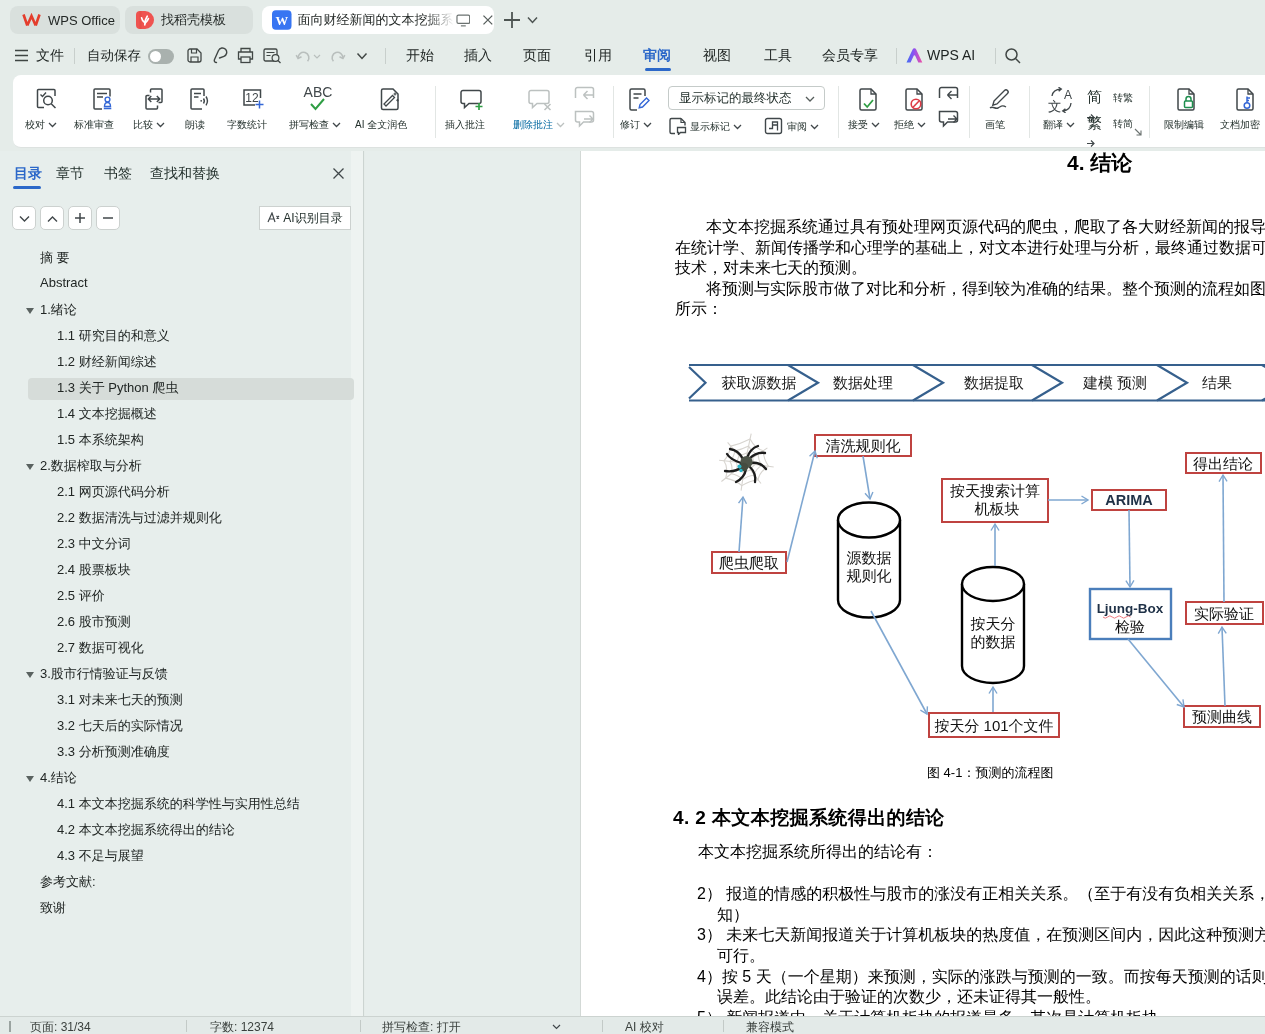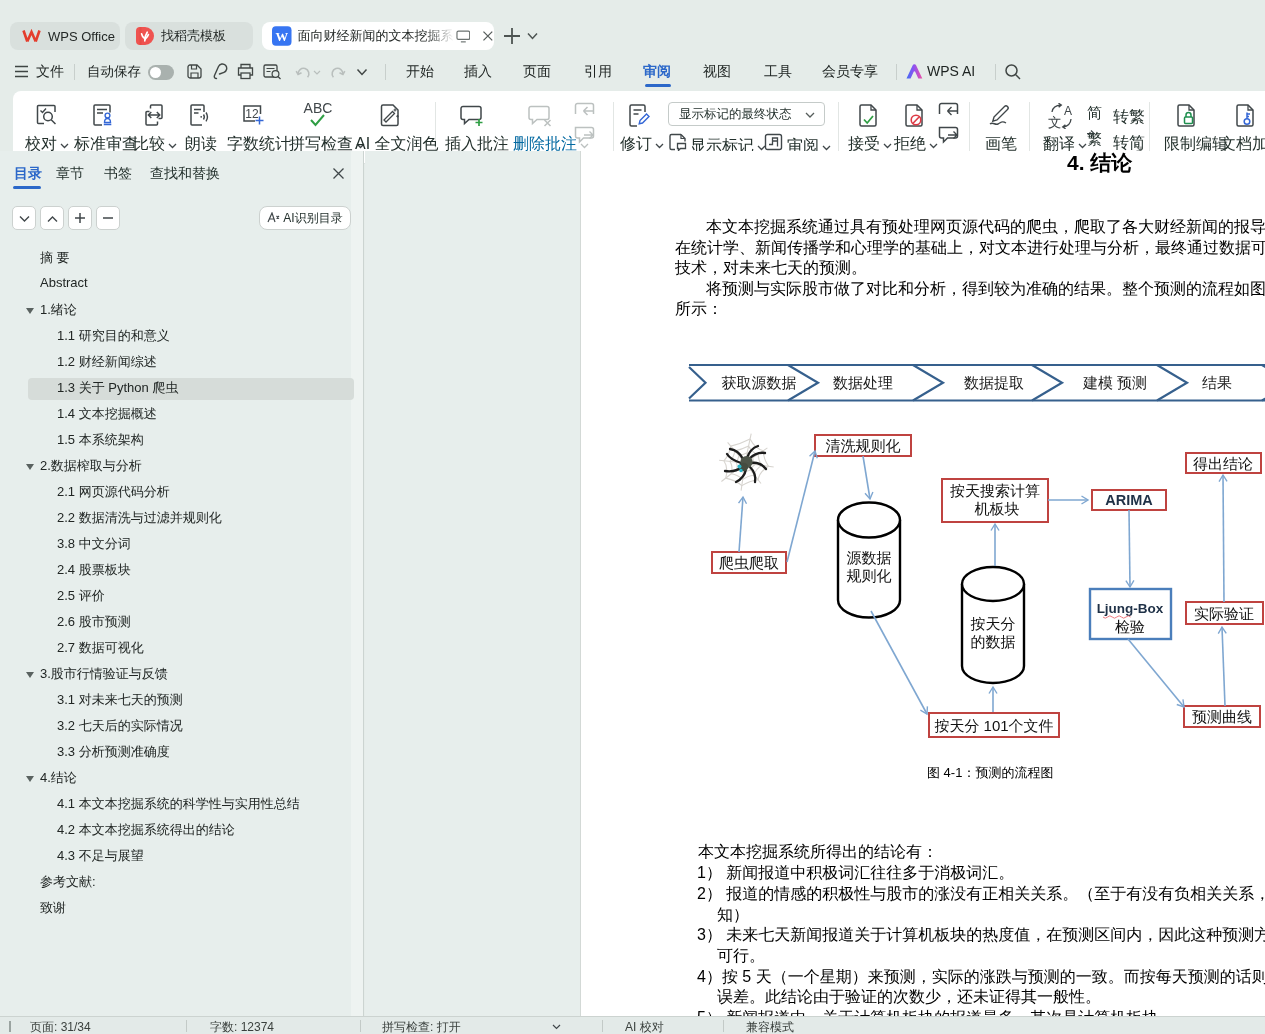--- a/index.html
+++ b/index.html
@@ -1,26 +1,26 @@
 <!DOCTYPE html>
 <html><head><meta charset="utf-8">
 <style>
 *{margin:0;padding:0;box-sizing:border-box}
 html,body{width:1265px;height:1034px;overflow:hidden;font-family:"Liberation Sans",sans-serif;background:#e5ece9}
 .abs{position:absolute}
 
-#chrome{position:absolute;left:0;top:16px;width:1080px;height:151px;background:#e5ece9}
+#chrome{position:absolute;left:0;top:0;width:1080px;height:151px;background:#e5ece9}
 .tab{position:absolute;top:6px;height:28px;border-radius:8px;display:flex;align-items:center;font-size:13px;color:#232826}
 .tab.inactive{background:#d9e0dd}
 .tab.active{background:#fff}
 .mi{position:absolute;top:47px;font-size:14px;color:#1d2321;white-space:nowrap}
 .mi.on{color:#2c68c9;font-weight:bold}
 #ribbon{position:absolute;left:13px;top:75px;width:1265px;height:73px;background:#fff;border-radius:8px 0 0 8px;border-bottom:1px solid #dde2e0}
 .rsep{position:absolute;top:86px;width:1px;height:52px;background:#e2e6e4}
-.rlab{position:absolute;top:118px;font-size:16px;color:#23302c;white-space:nowrap;text-align:right}
+.rlab{position:absolute;top:118px;font-size:10px;color:#23302c;white-space:nowrap;text-align:right}
 .rlab.gray{color:#0369a1}
 .ricon{position:absolute;top:87px}
 
 #sidebar{position:absolute;left:0;top:151px;width:364px;height:865px;background:#e7eeec;border-right:1px solid #ccd4d1}
 .sbtn{position:absolute;top:55px;width:24px;height:24px;background:#fff;border:1px solid #ccd1cf;border-radius:5px;color:#41464a;text-align:center}
 .toc{position:absolute;font-size:13px;color:#212624;white-space:nowrap}
 .tri{position:absolute;width:0;height:0;border-left:4.5px solid transparent;border-right:4.5px solid transparent;border-top:6px solid #5a6260}
 
 #workspace{position:absolute;left:365px;top:151px;width:900px;height:865px;background:#e7eeec;overflow:hidden}
 #page{position:absolute;left:215px;top:0;width:900px;height:865px;background:#fff;border-left:1px solid #d3d9d6}
@@ -342,40 +342,40 @@
       </svg></div>
   <div class="sbtn" style="left:40px"><svg width="11" height="8" viewBox="0 0 11 8" style="margin-top:8px">
         <path d="M1 6.5 L5.5 2 L10 6.5" fill="none" stroke="#40474a" stroke-width="1.4"></path>
       </svg></div>
   <div class="sbtn" style="left:68px"><svg width="12" height="12" viewBox="0 0 12 12" style="margin-top:5px">
         <path d="M6 1 V11 M1 6 H11" stroke="#40474a" stroke-width="1.5"></path>
       </svg></div>
   <div class="sbtn" style="left:96px"><svg width="12" height="12" viewBox="0 0 12 12" style="margin-top:5px">
         <path d="M1 6 H11" stroke="#40474a" stroke-width="1.5"></path>
       </svg></div>
-  <div style="position:absolute;left:259px;top:55px;width:92px;height:24px;background:#fff;border:1px solid #ccd1cf;border-radius:8px;font-size:12px;color:#23302c;line-height:22px;text-align:center"><svg width="13" height="11" viewBox="0 0 13 11" style="vertical-align:-1px;margin-right:3px">
+  <div style="position:absolute;left:259px;top:55px;width:92px;height:24px;background:#fff;border:1px solid #ccd1cf;border-radius:0;font-size:12px;color:#23302c;line-height:22px;text-align:center"><svg width="13" height="11" viewBox="0 0 13 11" style="vertical-align:-1px;margin-right:3px">
         <path d="M1 10 L5 1 L8 10 M2.7 7 h4.6" fill="none" stroke="#40474a" stroke-width="1.2"></path>
         <path d="M9.5 4 l2.5 2.5 M12 4 l-2.5 2.5" stroke="#40474a" stroke-width="1.1"></path>
       </svg>AI识别目录</div>
 
   <div style="position:absolute;left:28px;top:227px;width:326px;height:22px;background:#d6dcd9;border-radius:4px"></div>
   <div class="toc" style="left:40px;top:98px">摘  要</div>
   <div class="toc" style="left:40px;top:124px">Abstract</div>
   <div class="tri" style="left:26px;top:157px"></div>
   <div class="toc" style="left:40px;top:150px">1.绪论</div>
   <div class="toc" style="left:57px;top:176px">1.1 研究目的和意义</div>
   <div class="toc" style="left:57px;top:202px">1.2 财经新闻综述</div>
   <div class="toc" style="left:57px;top:228px">1.3 关于 Python 爬虫</div>
   <div class="toc" style="left:57px;top:254px">1.4 文本挖掘概述</div>
   <div class="toc" style="left:57px;top:280px">1.5 本系统架构</div>
   <div class="tri" style="left:26px;top:313px"></div>
   <div class="toc" style="left:40px;top:306px">2.数据榨取与分析</div>
   <div class="toc" style="left:57px;top:332px">2.1 网页源代码分析</div>
   <div class="toc" style="left:57px;top:358px">2.2 数据清洗与过滤并规则化</div>
-  <div class="toc" style="left:57px;top:384px">3.8 中文分词</div>
+  <div class="toc" style="left:57px;top:384px">2.3 中文分词</div>
   <div class="toc" style="left:57px;top:410px">2.4 股票板块</div>
   <div class="toc" style="left:57px;top:436px">2.5 评价</div>
   <div class="toc" style="left:57px;top:462px">2.6 股市预测</div>
   <div class="toc" style="left:57px;top:488px">2.7 数据可视化</div>
   <div class="tri" style="left:26px;top:521px"></div>
   <div class="toc" style="left:40px;top:514px">3.股市行情验证与反馈</div>
   <div class="toc" style="left:57px;top:540px">3.1 对未来七天的预测</div>
   <div class="toc" style="left:57px;top:566px">3.2 七天后的实际情况</div>
   <div class="toc" style="left:57px;top:592px">3.3 分析预测准确度</div>
   <div class="tri" style="left:26px;top:625px"></div>
@@ -492,22 +492,22 @@
     <g font-weight="bold" fill="#1f3147" text-anchor="middle" font-family="Liberation Sans">
       <text x="448" y="154" font-size="14.5">ARIMA</text>
       <text x="449" y="262" font-size="13.5">Ljung-Box</text>
     </g>
     <text x="449" y="281" font-size="15" fill="#111" text-anchor="middle" font-family="Liberation Sans">检验</text>
     <path d="M422 266 q2.3 2.4 4.6 0 q2.3 -2.4 4.6 0 q2.3 2.4 4.6 0 q2.3 -2.4 4.6 0 q2.3 2.4 4.6 0 q2.3 -2.4 4.6 0" stroke="#ef7a80" stroke-width="1" fill="none"></path>
   </svg>
 
   <div class="doc" style="left:346px;top:613px;font-size:13px;font-weight:normal">图 4-1：预测的流程图</div>
 
+  <div class="doc" style="left:92px;top:654px;font-size:19px;font-weight:bold;letter-spacing:0.4px">4. 2  本文本挖掘系统得出的结论</div>
   <div class="doc body16" style="left:117px;top:691px">本文本挖掘系统所得出的结论有：</div>
-  <div class="doc body16" style="left:116px;top:712px">1） 新闻报道中积极词汇往往多于消极词汇。</div>
   <div class="doc body16" style="left:116px;top:733px">2） 报道的情感的积极性与股市的涨没有正相关关系。（至于有没有负相关关系，还未可</div>
   <div class="doc body16" style="left:136px;top:754px">知）</div>
   <div class="doc body16" style="left:116px;top:774px">3） 未来七天新闻报道关于计算机板块的热度值，在预测区间内，因此这种预测方法是</div>
   <div class="doc body16" style="left:136px;top:795px">可行。</div>
   <div class="doc body16" style="left:116px;top:816px">4）按 5 天（一个星期）来预测，实际的涨跌与预测的一致。而按每天预测的话则有了</div>
   <div class="doc body16" style="left:136px;top:836px">误差。此结论由于验证的次数少，还未证得其一般性。</div>
   <div class="doc body16" style="left:116px;top:857px">5） 新闻报道中，关于计算机板块的报道最多，其次是计算机板块</div>
 </div>
   </div>
 <div id="status">

